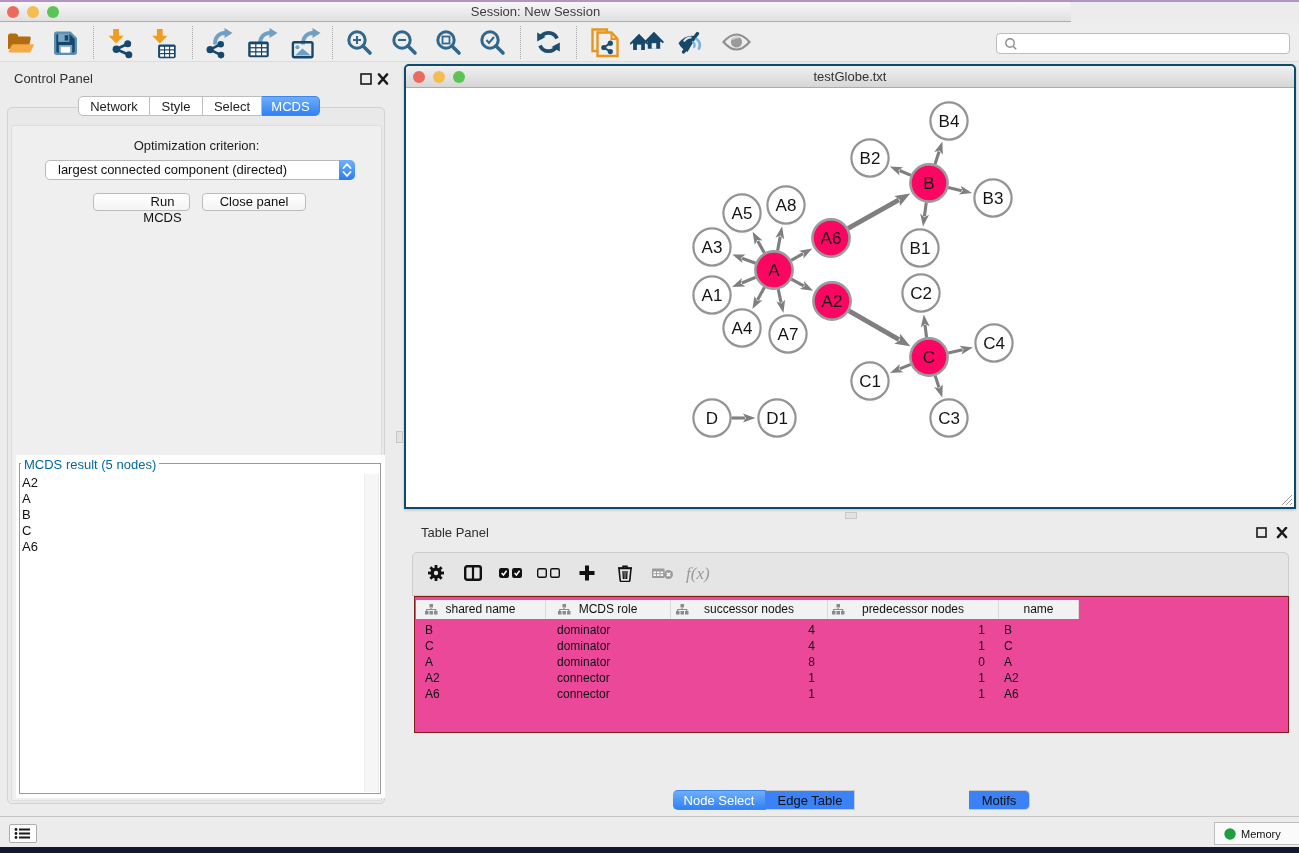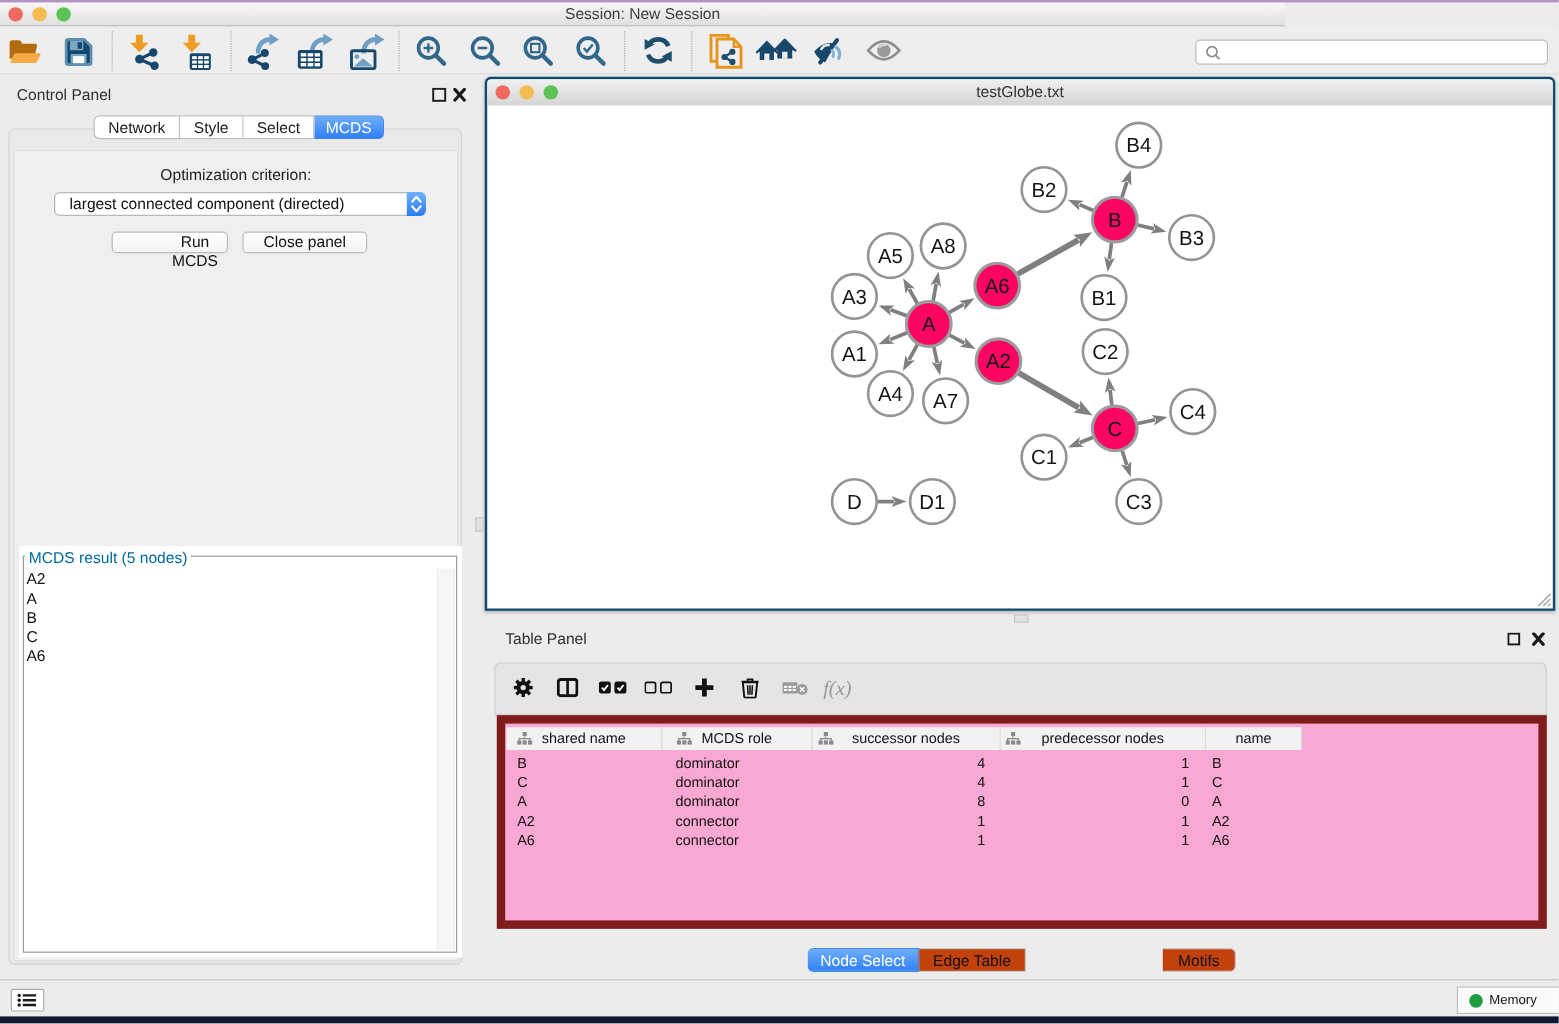--- a/index.html
+++ b/index.html
@@ -39,26 +39,26 @@
 
 
 #netwin { left:404px; top:64px; width:892px; height:445px; background:#fff; border:2px solid #0c4a6e; border-radius:5px 5px 0 0; box-shadow:0 1px 3px rgba(0,0,0,0.2);}
 #net-titlebar { left:0; top:0; width:100%; height:22px; background:linear-gradient(#f0f0f0,#d6d6d6); border-bottom:1px solid #ababab; border-radius:5px 5px 0 0;}
 #net-titlebar .title { width:100%; text-align:center; font-size:13px; color:#333; line-height:22px;}
 .tl2 { border-radius:50%; width:12px; height:12px; top:5px;}
 
 
 #tp-title { left:421px; top:525px; font-size:13px; color:#2f2f2f;}
 #tp-toolbar { left:412px; top:552px; width:877px; height:44px; background:#e5e5e5; border:1px solid #cdcdcd; border-radius:5px 5px 0 0;}
-#tp-table { left:414px; top:596px; width:875px; height:178px; background:#f9a8d4; border:7px solid #7f1d1d; z-index:2;}
+#tp-table { left:414px; top:596px; width:875px; height:137px; background:#ec4899; border:1px solid #7f1d1d; z-index:2;}
 .th { top:3px; height:19px; background:#f2f2f2; font-size:12px; color:#111; text-align:center; line-height:19px; border-right:1px solid #d9d9d9;}
 .td { font-size:12px; color:#111; height:16px; line-height:16px;}
 
 
-.btab { top:790px; height:20px; line-height:20px; font-size:13px; text-align:center; background:#c2410c; border:1px solid #c9c9c9; border-left:none; color:#111;}
+.btab { top:790px; height:20px; line-height:20px; font-size:13px; text-align:center; background:#3b82f6; border:1px solid #c9c9c9; border-left:none; color:#111;}
 
 
 #statusbar { left:0; top:816px; width:1299px; height:31px; background:#ececec; border-top:1px solid #c5c5c5;}
 #darkstrip { left:0; top:847px; width:1299px; height:6px; background:#131830;}
 #listbtn { left:9px; top:824px; width:28px; height:19px; background:#fdfdfd; border:1px solid #adadad; border-radius:2px;}
 #membtn { left:1214px; top:822px; width:92px; height:23px; background:#fafafa; border:1px solid #bdbdbd; font-size:11px; color:#111;}
 </style></head>
 <body>
 
 <div class="abs" id="titlebar">

